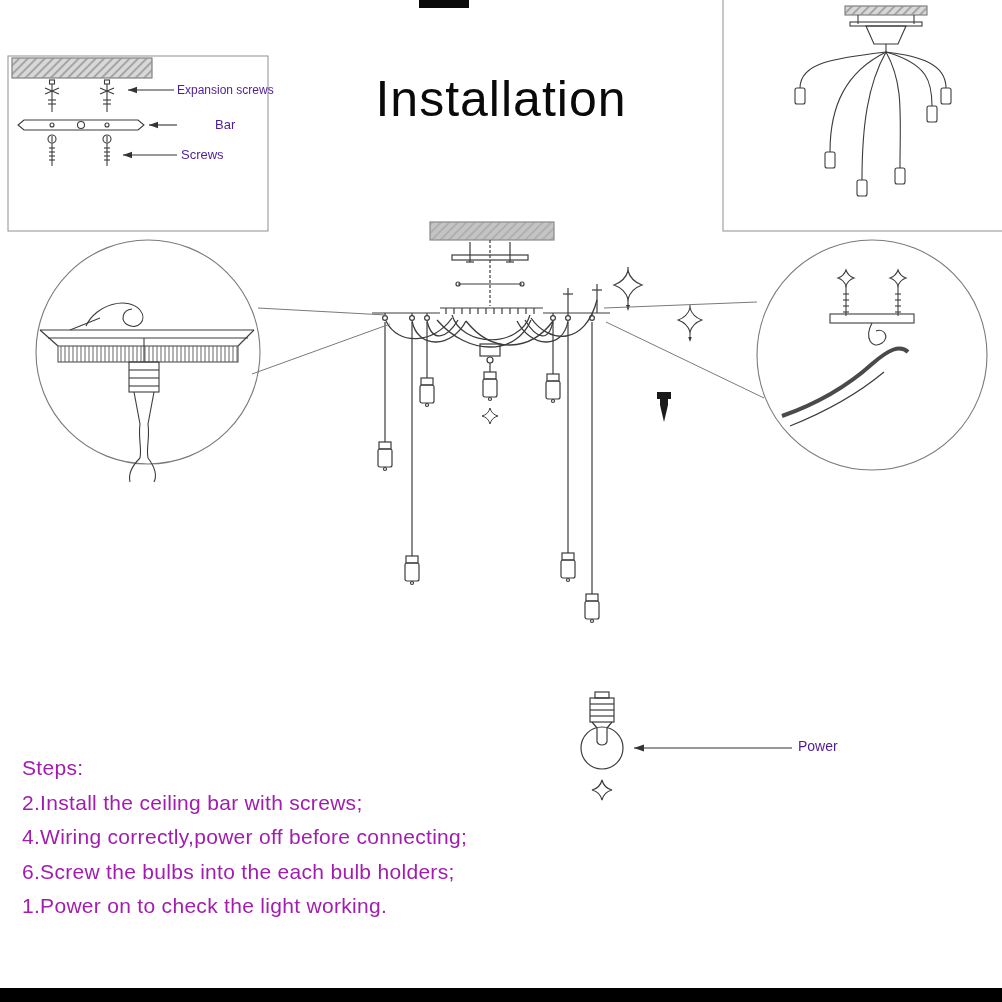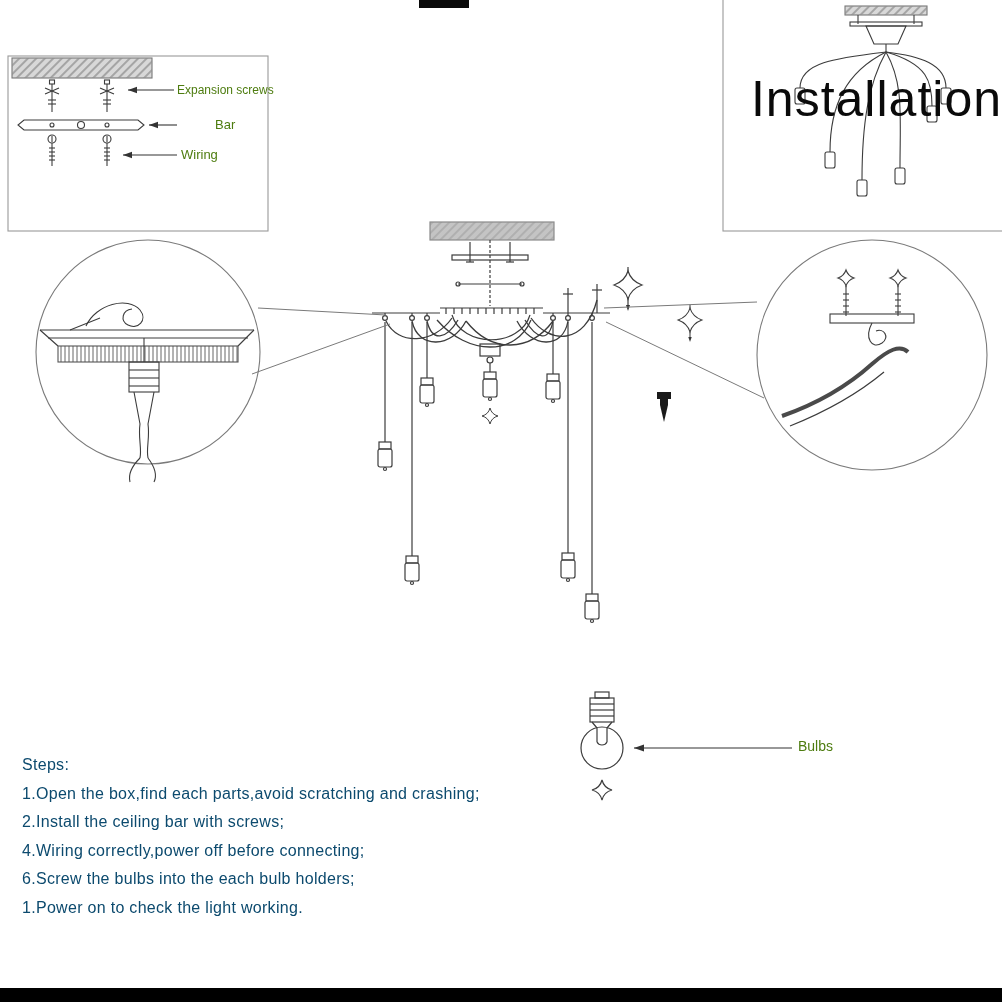--- a/index.html
+++ b/index.html
@@ -1,32 +1,32 @@
 <!DOCTYPE html>
 <html><head>
 <meta charset="utf-8">
 <style>
   html,body{margin:0;padding:0;background:#fff;}
   .sheet{
     position:relative;width:1002px;height:1002px;background:#ffffff;
     overflow:hidden;font-family:"Liberation Sans", sans-serif;color:#1c1c1c;
   }
   svg{position:absolute;left:0;top:0;}
-  .label{position:absolute;white-space:nowrap;color:#4d7c0f;}
+  .label{position:absolute;white-space:nowrap;color:#4c1d95;}
   .page-title{
-    position:absolute;top:70px;left:0;width:100%;text-align:right;
+    position:absolute;top:70px;left:0;width:100%;text-align:center;
     font-size:50px;color:#0a0a0a;letter-spacing:1px;
   }
   .lbl-expansion{left:177px;top:83px;font-size:12px;}
   .lbl-bar{left:181px;top:117px;font-size:13px;margin-left:34px;}
   .lbl-screws{left:181px;top:147px;font-size:13px;}
   .lbl-bulbs{left:798px;top:738px;font-size:14px;}
   .steps{
     position:absolute;left:22px;top:756px;width:720px;
-    font-size:16px;letter-spacing:0.3px;color:#0c4a6e;
+    font-size:21px;letter-spacing:0.3px;color:#a21caf;
   }
   .steps div{margin-bottom:10.5px;}
   .banner-bottom{
     position:absolute;left:0;right:0;bottom:0;height:14px;background:#000;
   }
   .banner-top{
     position:absolute;left:419px;top:0;width:50px;height:8px;background:#0a0a0a;
   }
 </style>
 </head>
@@ -335,26 +335,25 @@
         <line x1="634" y1="748" x2="792" y2="748"></line>
         <path d="M634,748 l10,-3.5 v7 z" fill="#333" stroke="none"></path>
       </g>
     </g>
   </svg>
 
   <div class="page-title">Installation</div>
 
   <div class="label lbl-expansion">Expansion screws</div>
   <div class="label lbl-bar">Bar</div>
-  <div class="label lbl-screws">Wiring</div>
-  <div class="label lbl-bulbs">Bulbs</div>
+  <div class="label lbl-screws">Screws</div>
+  <div class="label lbl-bulbs">Power</div>
 
   <div class="steps">
     <div>Steps:</div>
-    <div>1.Open the box,find each parts,avoid scratching and crashing;</div>
     <div>2.Install the ceiling bar with screws;</div>
     <div>4.Wiring correctly,power off before connecting;</div>
     <div>6.Screw the bulbs into the each bulb holders;</div>
     <div>1.Power on to check the light working.</div>
   </div>
 
   <div class="banner-top"></div>
   <div class="banner-bottom"></div>
 </div>
 

